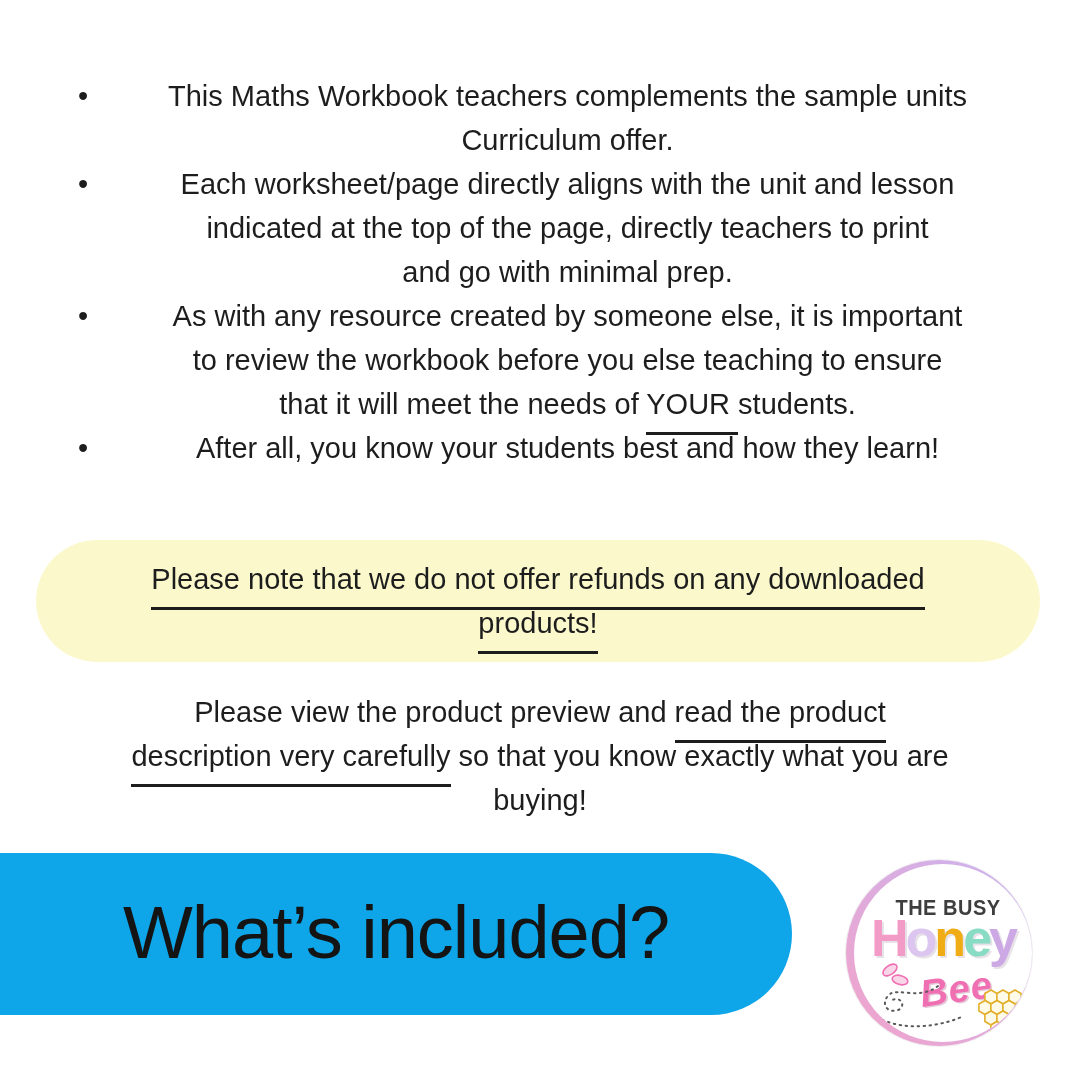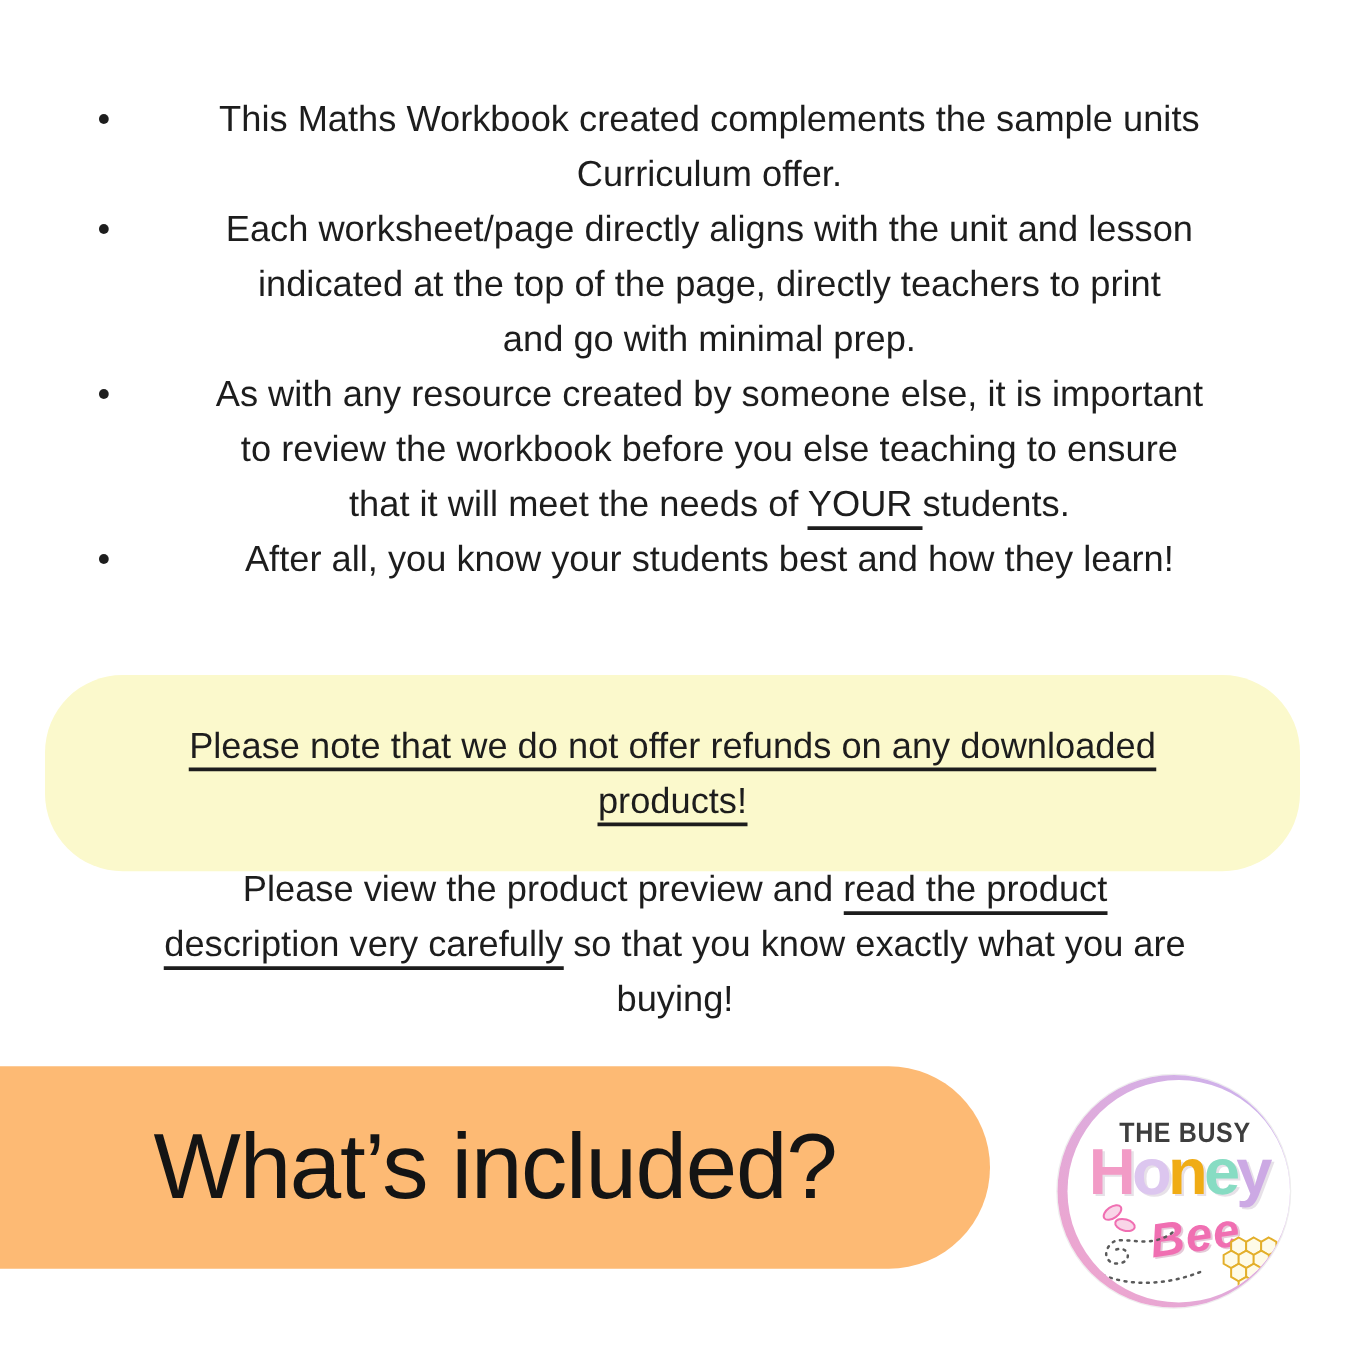--- a/index.html
+++ b/index.html
@@ -16,25 +16,25 @@
   .bullets {
     position:absolute; top:74px; left:115px; width:905px;
     font-size:29px; line-height:44px; text-align:center;
   }
   .bullet-item { position:relative; }
   .bullet-dot {
     position:absolute; left:-44px; top:0; width:24px;
     text-align:center; font-size:29px; line-height:44px;
   }
   .line { white-space:nowrap; }
-  .u { border-bottom:3px solid #1d1d1d; padding-bottom:1px; }
+  .u { border-bottom:3px solid #1d1d1d; padding-bottom:12px; }
 
   
   .note-box {
-    position:absolute; left:36px; top:540px; width:1004px; height:157px;
+    position:absolute; left:36px; top:540px; width:1004px; height:122px;
     border-radius:62px;
     display:flex; flex-direction:column; justify-content:center;
     text-align:center; font-size:29px; line-height:44px;
   }
 
   
   .paragraph {
     position:absolute; left:30px; top:690px; width:1020px;
     text-align:center; font-size:29px; line-height:44px;
   }
@@ -83,21 +83,21 @@
 </style>
 </head>
 <body>
 
 <div class="page">
 
   <div class="bullets">
     <div class="bullet-item">
       <span class="bullet-dot">•</span>
       <div>
-          <div class="line"><span>This Maths Workbook created complements the sample units</span></div>
+          <div class="line"><span>This Maths Workbook teachers complements the sample units</span></div>
           <div class="line"><span>Curriculum offer.</span></div>
         </div>
     </div>
     <div class="bullet-item">
       <span class="bullet-dot">•</span>
       <div>
           <div class="line"><span>Each worksheet/page directly aligns with the unit and lesson</span></div>
           <div class="line"><span>indicated at the top of the page, directly teachers to print</span></div>
           <div class="line"><span>and go with minimal prep.</span></div>
         </div>
@@ -122,21 +122,21 @@
       <div class="line"><span class="u">Please note that we do not offer refunds on any downloaded</span></div>
       <div class="line"><span class="u">products!</span></div>
     </div>
 
   <div class="paragraph">
       <div class="line"><span>Please view the product preview and </span><span class="u">read the product</span></div>
       <div class="line"><span class="u">description very carefully</span><span> so that you know exactly what you are</span></div>
       <div class="line"><span>buying!</span></div>
     </div>
 
-  <div class="heading-box" style="background: #fdba74;">
+  <div class="heading-box" style="background: #0ea5e9;">
     <span class="heading-text">What’s included?</span>
   </div>
 
   <div class="logo">
     <div class="logo-ring" id="logo-ring" style="background: linear-gradient(45deg, rgb(242, 163, 202), rgb(201, 180, 240));">
       <div class="logo-inner">
         <div class="logo-top" style="color: rgb(62, 62, 62);">THE BUSY</div>
         <div class="logo-honey"><span style="color: rgb(242, 155, 198);">H</span><span style="color: rgb(220, 198, 239);">o</span><span style="color: rgb(240, 172, 21);">n</span><span style="color: rgb(135, 220, 195);">e</span><span style="color: rgb(204, 169, 228);">y</span></div>
         <div class="logo-bee" style="color: rgb(240, 111, 178);">Bee</div>
 

